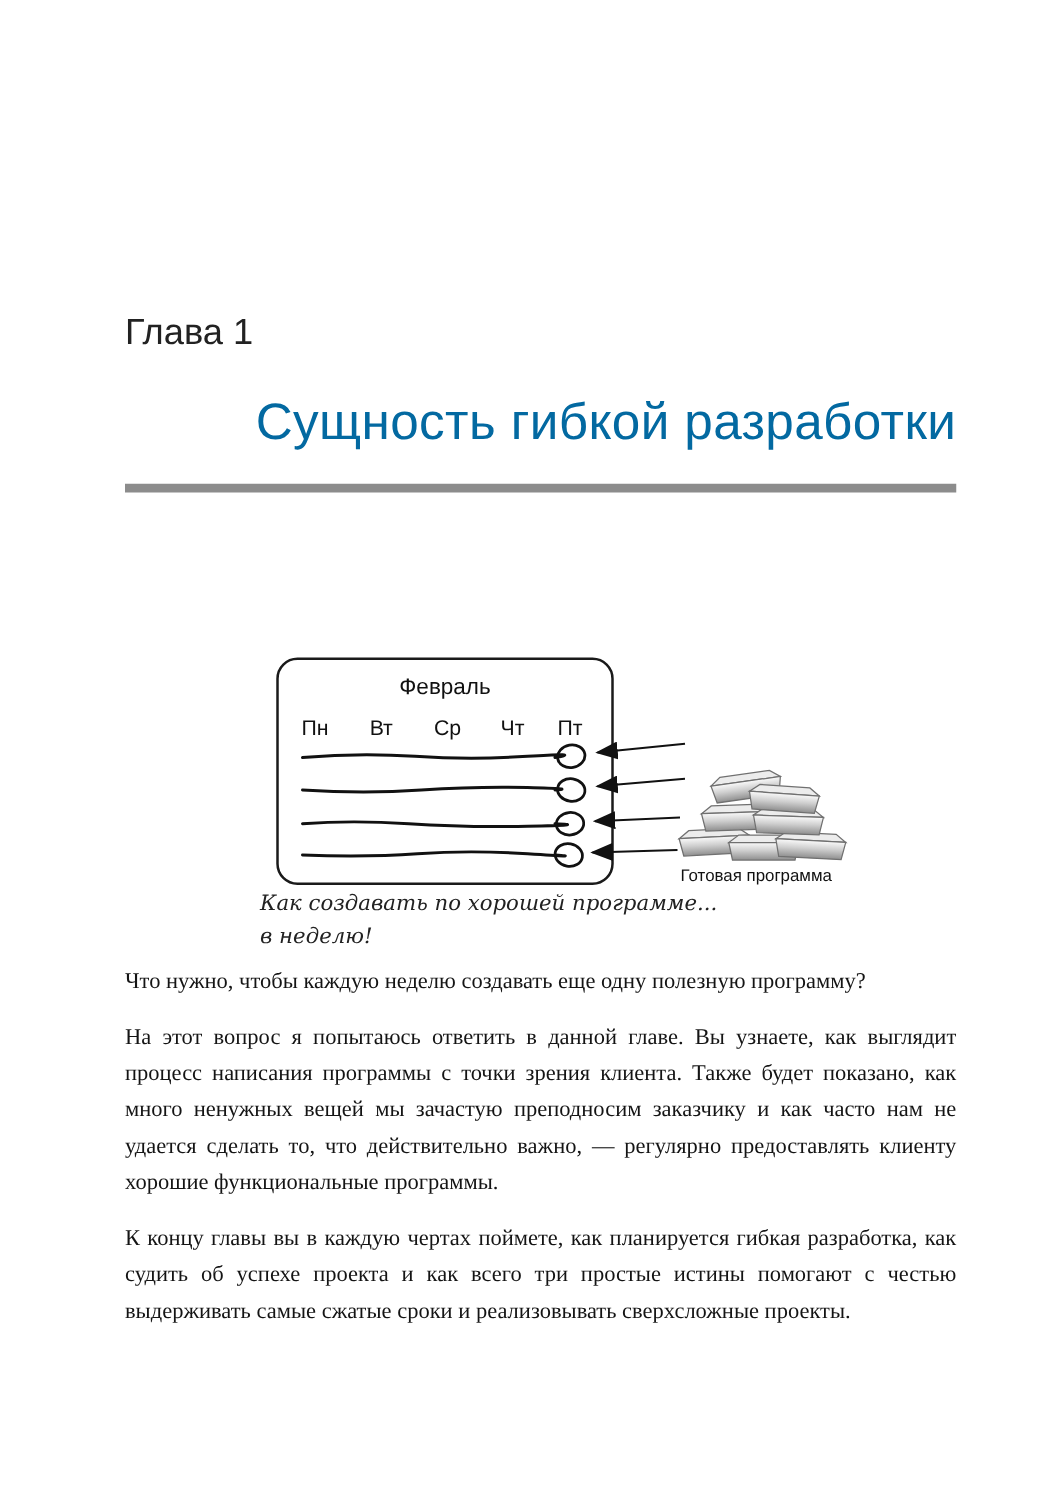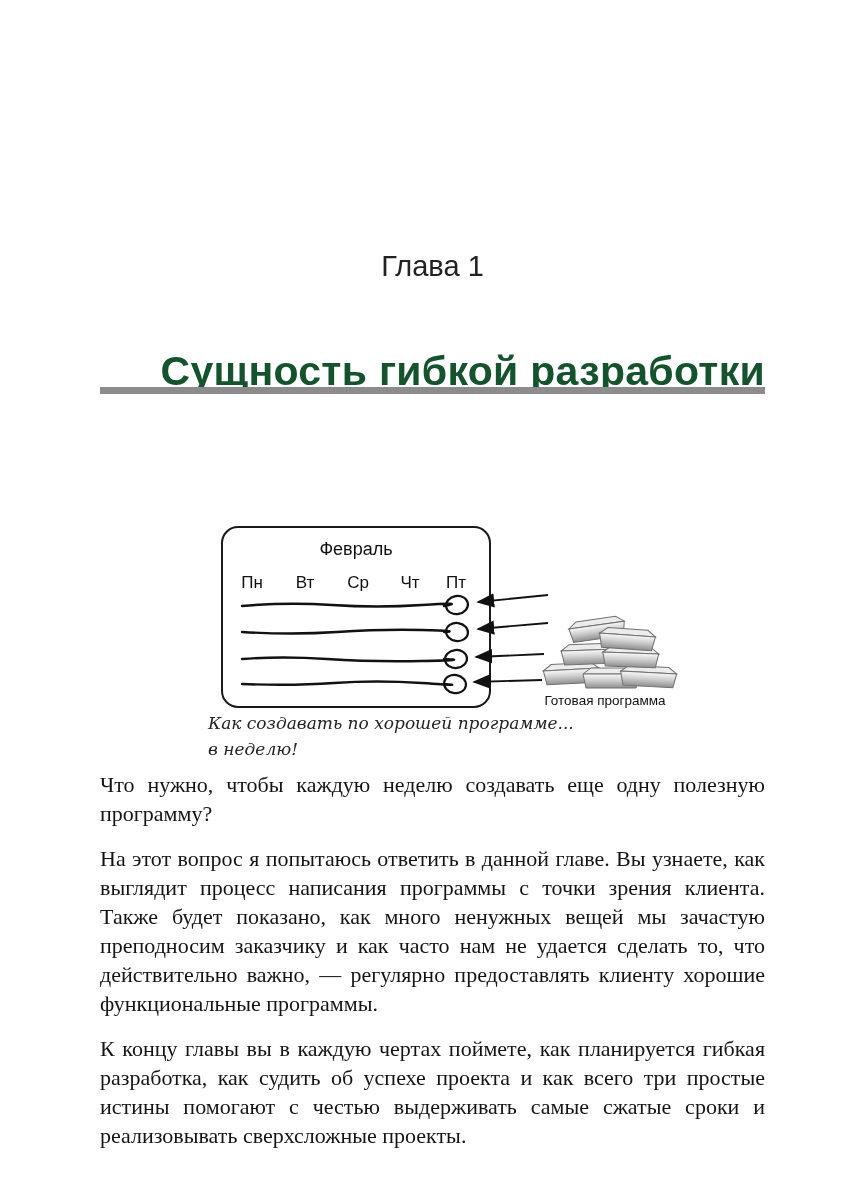--- a/index.html
+++ b/index.html
@@ -8,50 +8,49 @@
     background: #ffffff;
     font-family: "Liberation Serif", serif;
     color: #1b1b1b;
     position: relative;
     overflow: hidden;
   }
   .page { position: absolute; inset: 0; }
 
   .chapter-label {
     position: absolute; top: 250px; left: 100px; width: 665px;
-    text-align: center;
+    text-align: left;
     font-family: "Liberation Sans", sans-serif;
     font-size: 29px; color: #222;
   }
   .page-title {
-    position: absolute; top: 348px; left: 100px; width: 665px;
+    position: absolute; top: 314px; left: 100px; width: 665px;
     text-align: right;
     font-family: "Liberation Sans", sans-serif;
-    font-size: 41px; color: #14532d;
+    font-size: 41px; color: #0369a1;
     letter-spacing: 0.3px;
     white-space: nowrap;
-    font-weight: bold;
   }
   .title-rule {
     position: absolute; top: 387px; left: 100px; width: 665px; height: 7px;
     background: #8c8c8c;
   }
 
   .figure-svg { position: absolute; left: 100px; top: 515px; }
 
   .figure-caption {
     position: absolute; left: 208px; top: 710px; width: 420px;
     font-family: "DejaVu Serif", serif;
     font-style: italic;
     font-size: 17px; line-height: 26px; color: #222;
   }
 
   .body-text {
     position: absolute; left: 100px; top: 770px; width: 665px;
-    font-size: 22px; line-height: 29px;
+    font-size: 18px; line-height: 29px;
     text-align: justify;
     color: #141414;
   }
   .body-text p { margin: 0 0 16px 0; }
 </style>
 </head>
 <body>
 
 <div class="page">
 

